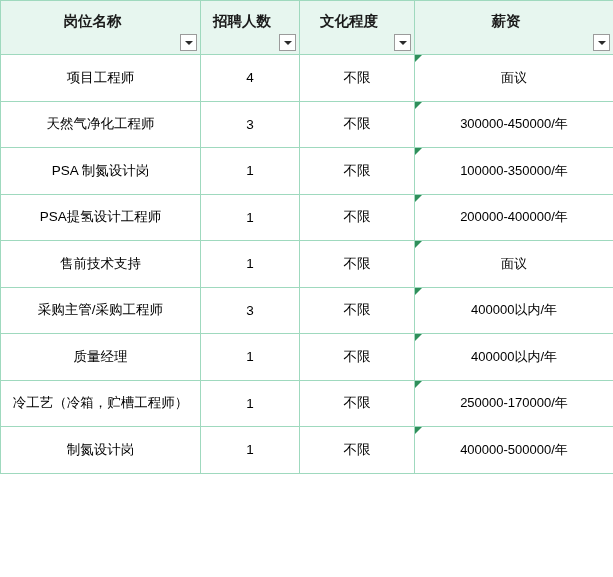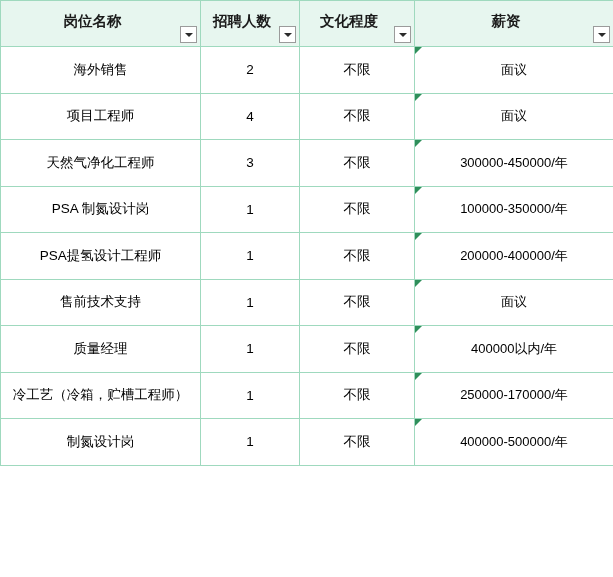--- a/index.html
+++ b/index.html
@@ -36,21 +36,21 @@
     font-size: 14.5px;
     font-weight: bold;
     color: #1a1a1a;
     text-align: center;
     vertical-align: middle;
     position: relative;
     padding: 0;
   }
   .th-inner {
     display: block;
-    padding: 0 22px 4px 6px;
+    padding: 0 22px 12px 6px;
     line-height: 41px;
     white-space: nowrap;
     overflow: hidden;
   }
   .filter-btn {
     position: absolute;
     right: 3px;
     bottom: 3px;
     width: 17px;
     height: 17px;
@@ -131,26 +131,20 @@
         <th>
           <span class="th-inner">薪资</span>
           <span class="filter-btn">
               <span class="arrow"></span>
             </span>
         </th>
       </tr>
     </thead>
     <tbody>
       <tr>
-        <td class="name-cell">海外销售</td>
-        <td>2</td>
-        <td>不限</td>
-        <td class="salary-cell mark">面议</td>
-      </tr>
-      <tr>
         <td class="name-cell">项目工程师</td>
         <td>4</td>
         <td>不限</td>
         <td class="salary-cell mark">面议</td>
       </tr>
       <tr>
         <td class="name-cell">天然气净化工程师</td>
         <td>3</td>
         <td>不限</td>
         <td class="salary-cell mark">300000-450000/年</td>
@@ -167,20 +161,26 @@
         <td>不限</td>
         <td class="salary-cell mark">200000-400000/年</td>
       </tr>
       <tr>
         <td class="name-cell">售前技术支持</td>
         <td>1</td>
         <td>不限</td>
         <td class="salary-cell mark">面议</td>
       </tr>
       <tr>
+        <td class="name-cell">采购主管/采购工程师</td>
+        <td>3</td>
+        <td>不限</td>
+        <td class="salary-cell mark">400000以内/年</td>
+      </tr>
+      <tr>
         <td class="name-cell">质量经理</td>
         <td>1</td>
         <td>不限</td>
         <td class="salary-cell mark">400000以内/年</td>
       </tr>
       <tr>
         <td class="name-cell">冷工艺（冷箱，贮槽工程师）</td>
         <td>1</td>
         <td>不限</td>
         <td class="salary-cell mark">250000-170000/年</td>

